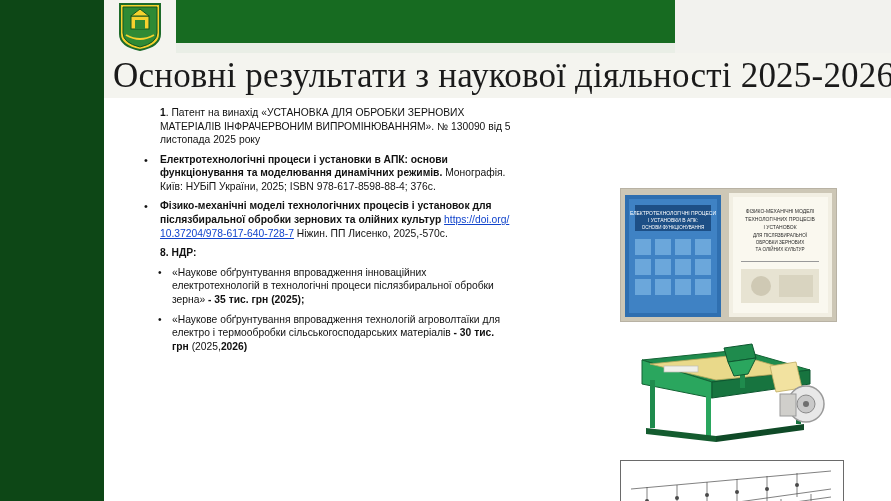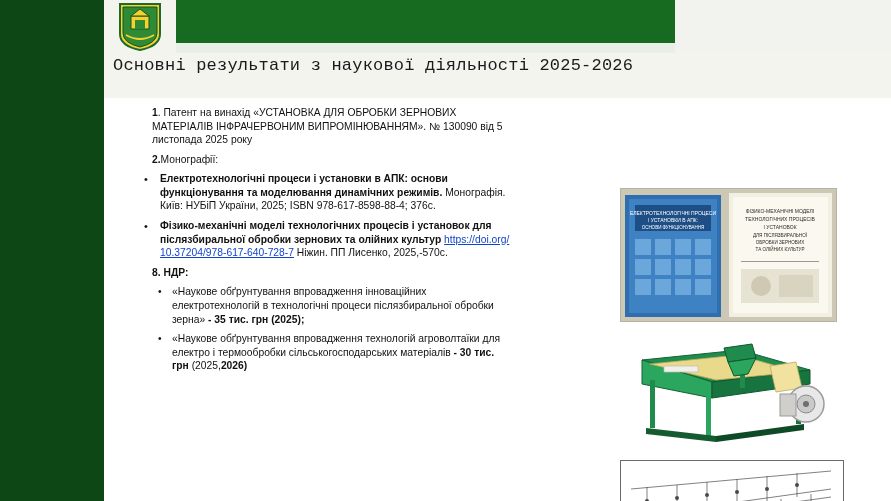--- a/index.html
+++ b/index.html
@@ -68,43 +68,43 @@
     position: absolute;
     left: 104px; top: 53px;
     width: 787px; height: 45px;
     background: #f4f4ef;
     overflow: hidden;
   }
   .title-text {
     position: absolute;
     left: 9px; top: 3px;
     width: 770px;
-    font-family: Liberation Mono, monospace;
-    font-size: 17px;
+    font-family: Liberation Serif, serif;
+    font-size: 35px;
     color: #1a1a1a;
     white-space: nowrap;
     letter-spacing: 0.2px;
   }
   
   .body-area {
     position: absolute;
     left: 104px; top: 98px;
     width: 787px; height: 403px;
     background: #ffffff;
   }
   .content {
     position: absolute;
     left: 40px; top: 8px;
     width: 368px;
     font-size: 10.3px;
     color: #111;
     line-height: 1.32;
   }
   .p {
-    margin: 0 0 6px 8px;
+    margin: 0 0 6px 16px;
   }
   .b { font-weight: bold; }
   .bullet-row {
     display: flex;
     margin: 0 0 6px 0;
   }
   .bullet-row .dot {
     width: 16px;
     flex: 0 0 16px;
     text-align: left;
@@ -180,23 +180,20 @@
   </div>
 
   <div class="body-area">
 
     <div class="content">
 
       <div class="p">
         <span class="b">1</span><span>. Патент на винахід «УСТАНОВКА ДЛЯ ОБРОБКИ ЗЕРНОВИХ МАТЕРІАЛІВ ІНФРАЧЕРВОНИМ ВИПРОМІНЮВАННЯМ». № 130090 від 5 листопада 2025 року</span>
       </div>
 
-      <div class="p">
-        <span class="b">2.</span><span>Монографії:</span>
-      </div>
 
       <div class="bullet-row">
         <div class="dot">•</div>
         <div class="txt">
           <span class="b">Електротехнологічні процеси і установки в АПК: основи функціонування та моделювання динамічних режимів.</span><span> Монографія. Київ: НУБіП України, 2025; ISBN 978-617-8598-88-4; 376с.</span>
         </div>
       </div>
 
       <div class="bullet-row">
         <div class="dot">•</div>

